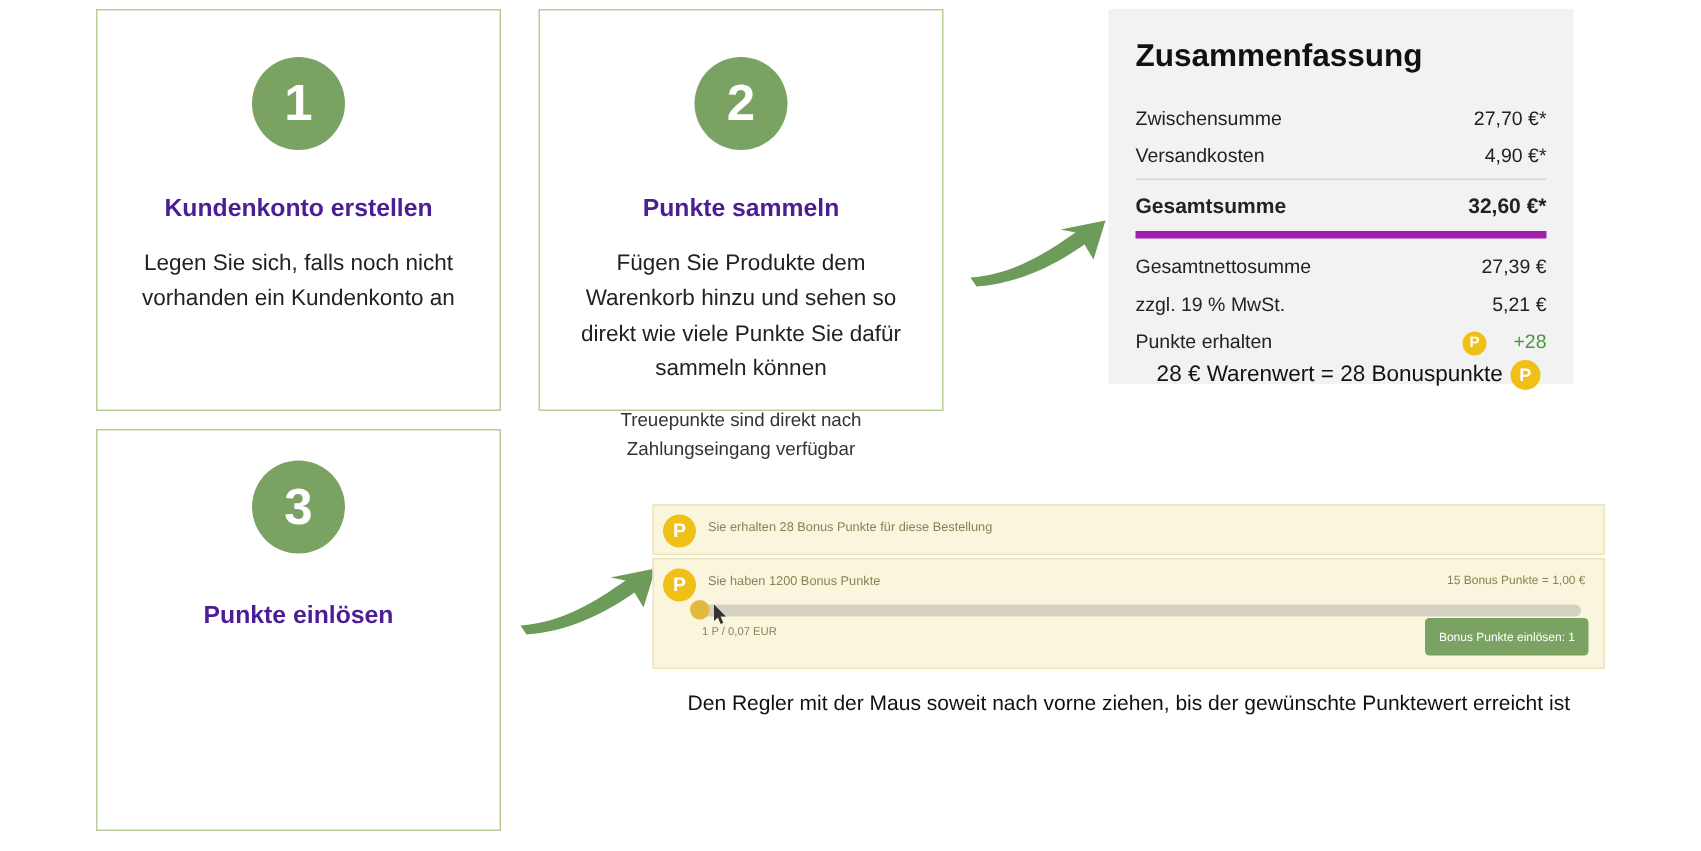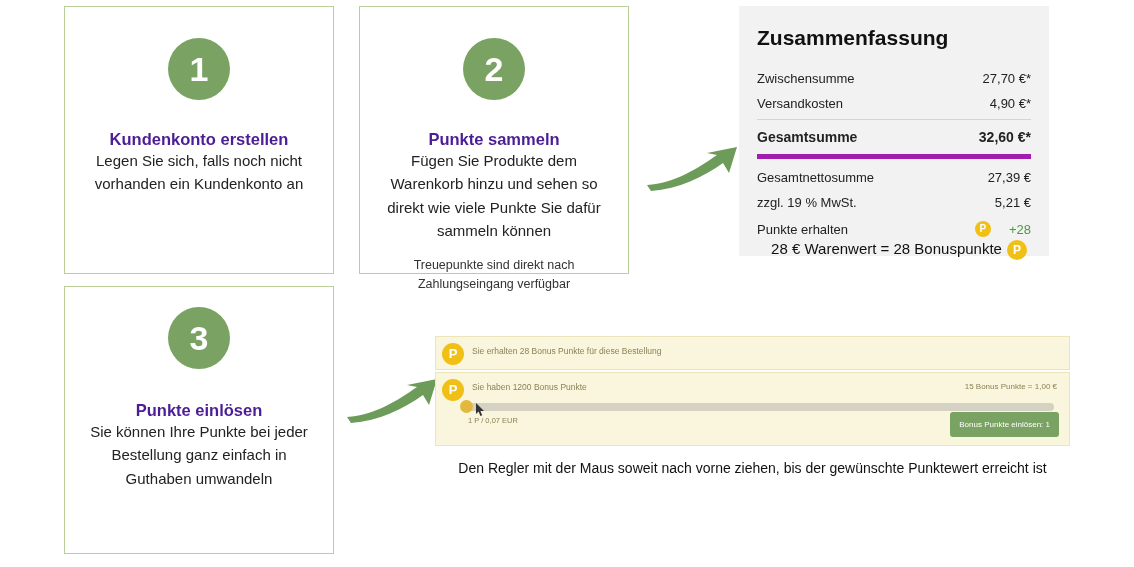--- a/index.html
+++ b/index.html
@@ -46,20 +46,21 @@
     font-size: 16.5px;
     font-weight: bold;
     margin-top: 30px;
     color: #4c1d95;
   }
   #card-3 .card-title { margin-top: 32px; }
 
   .card-body {
     font-size: 15px;
     line-height: 1.55;
+    margin-top: 15px;
     padding: 0 18px;
     color: #222222;
   }
   .card-note {
     font-size: 12.5px;
     line-height: 1.5;
     margin-top: 14px;
     padding: 0 20px;
     color: #333333;
   }
@@ -83,21 +84,21 @@
   }
   #summary h2 {
     margin: 4px 0 16px 0;
     font-size: 21px;
     font-weight: bold;
     color: #111111;
   }
   .sum-row {
     display: flex;
     justify-content: space-between;
-    align-items: flex-end;
+    align-items: flex-start;
     font-size: 13px;
     padding: 5px 0;
     color: #222222;
   }
   .sum-row.total {
     font-weight: bold;
     font-size: 14px;
     border-top: 1px solid #d5d5d5;
     border-bottom: 5px solid #a21caf;
     padding: 9px 0;
@@ -253,21 +254,20 @@
 <div class="step-card" id="card-2">
   <div class="badge">2</div>
   <div class="card-title">Punkte sammeln</div>
   <div class="card-body">Fügen Sie Produkte dem Warenkorb hinzu und sehen so direkt wie viele Punkte Sie dafür sammeln können</div>
   <div class="card-note">Treuepunkte sind direkt nach Zahlungseingang verfügbar</div>
 </div>
 
 <div class="step-card" id="card-3">
   <div class="badge">3</div>
   <div class="card-title">Punkte einlösen</div>
-  <div class="card-body">Sie können Ihre Punkte bei jeder Bestellung ganz einfach in Guthaben umwandeln</div>
 </div>
 
 <div class="arrow" id="arrow-1">
   <svg width="100" height="50" viewBox="0 0 100 50">
     <path d="M2,42 C30,40 52,26 72,12 L62,10 L92,4 L84,30 L78,20 C58,34 34,46 6,48 Z" fill="#6d9b59"></path>
   </svg>
 </div>
 <div class="arrow" id="arrow-2">
   <svg width="100" height="50" viewBox="0 0 100 50">
     <path d="M2,42 C30,40 52,26 72,12 L62,10 L92,4 L84,30 L78,20 C58,34 34,46 6,48 Z" fill="#6d9b59"></path>

